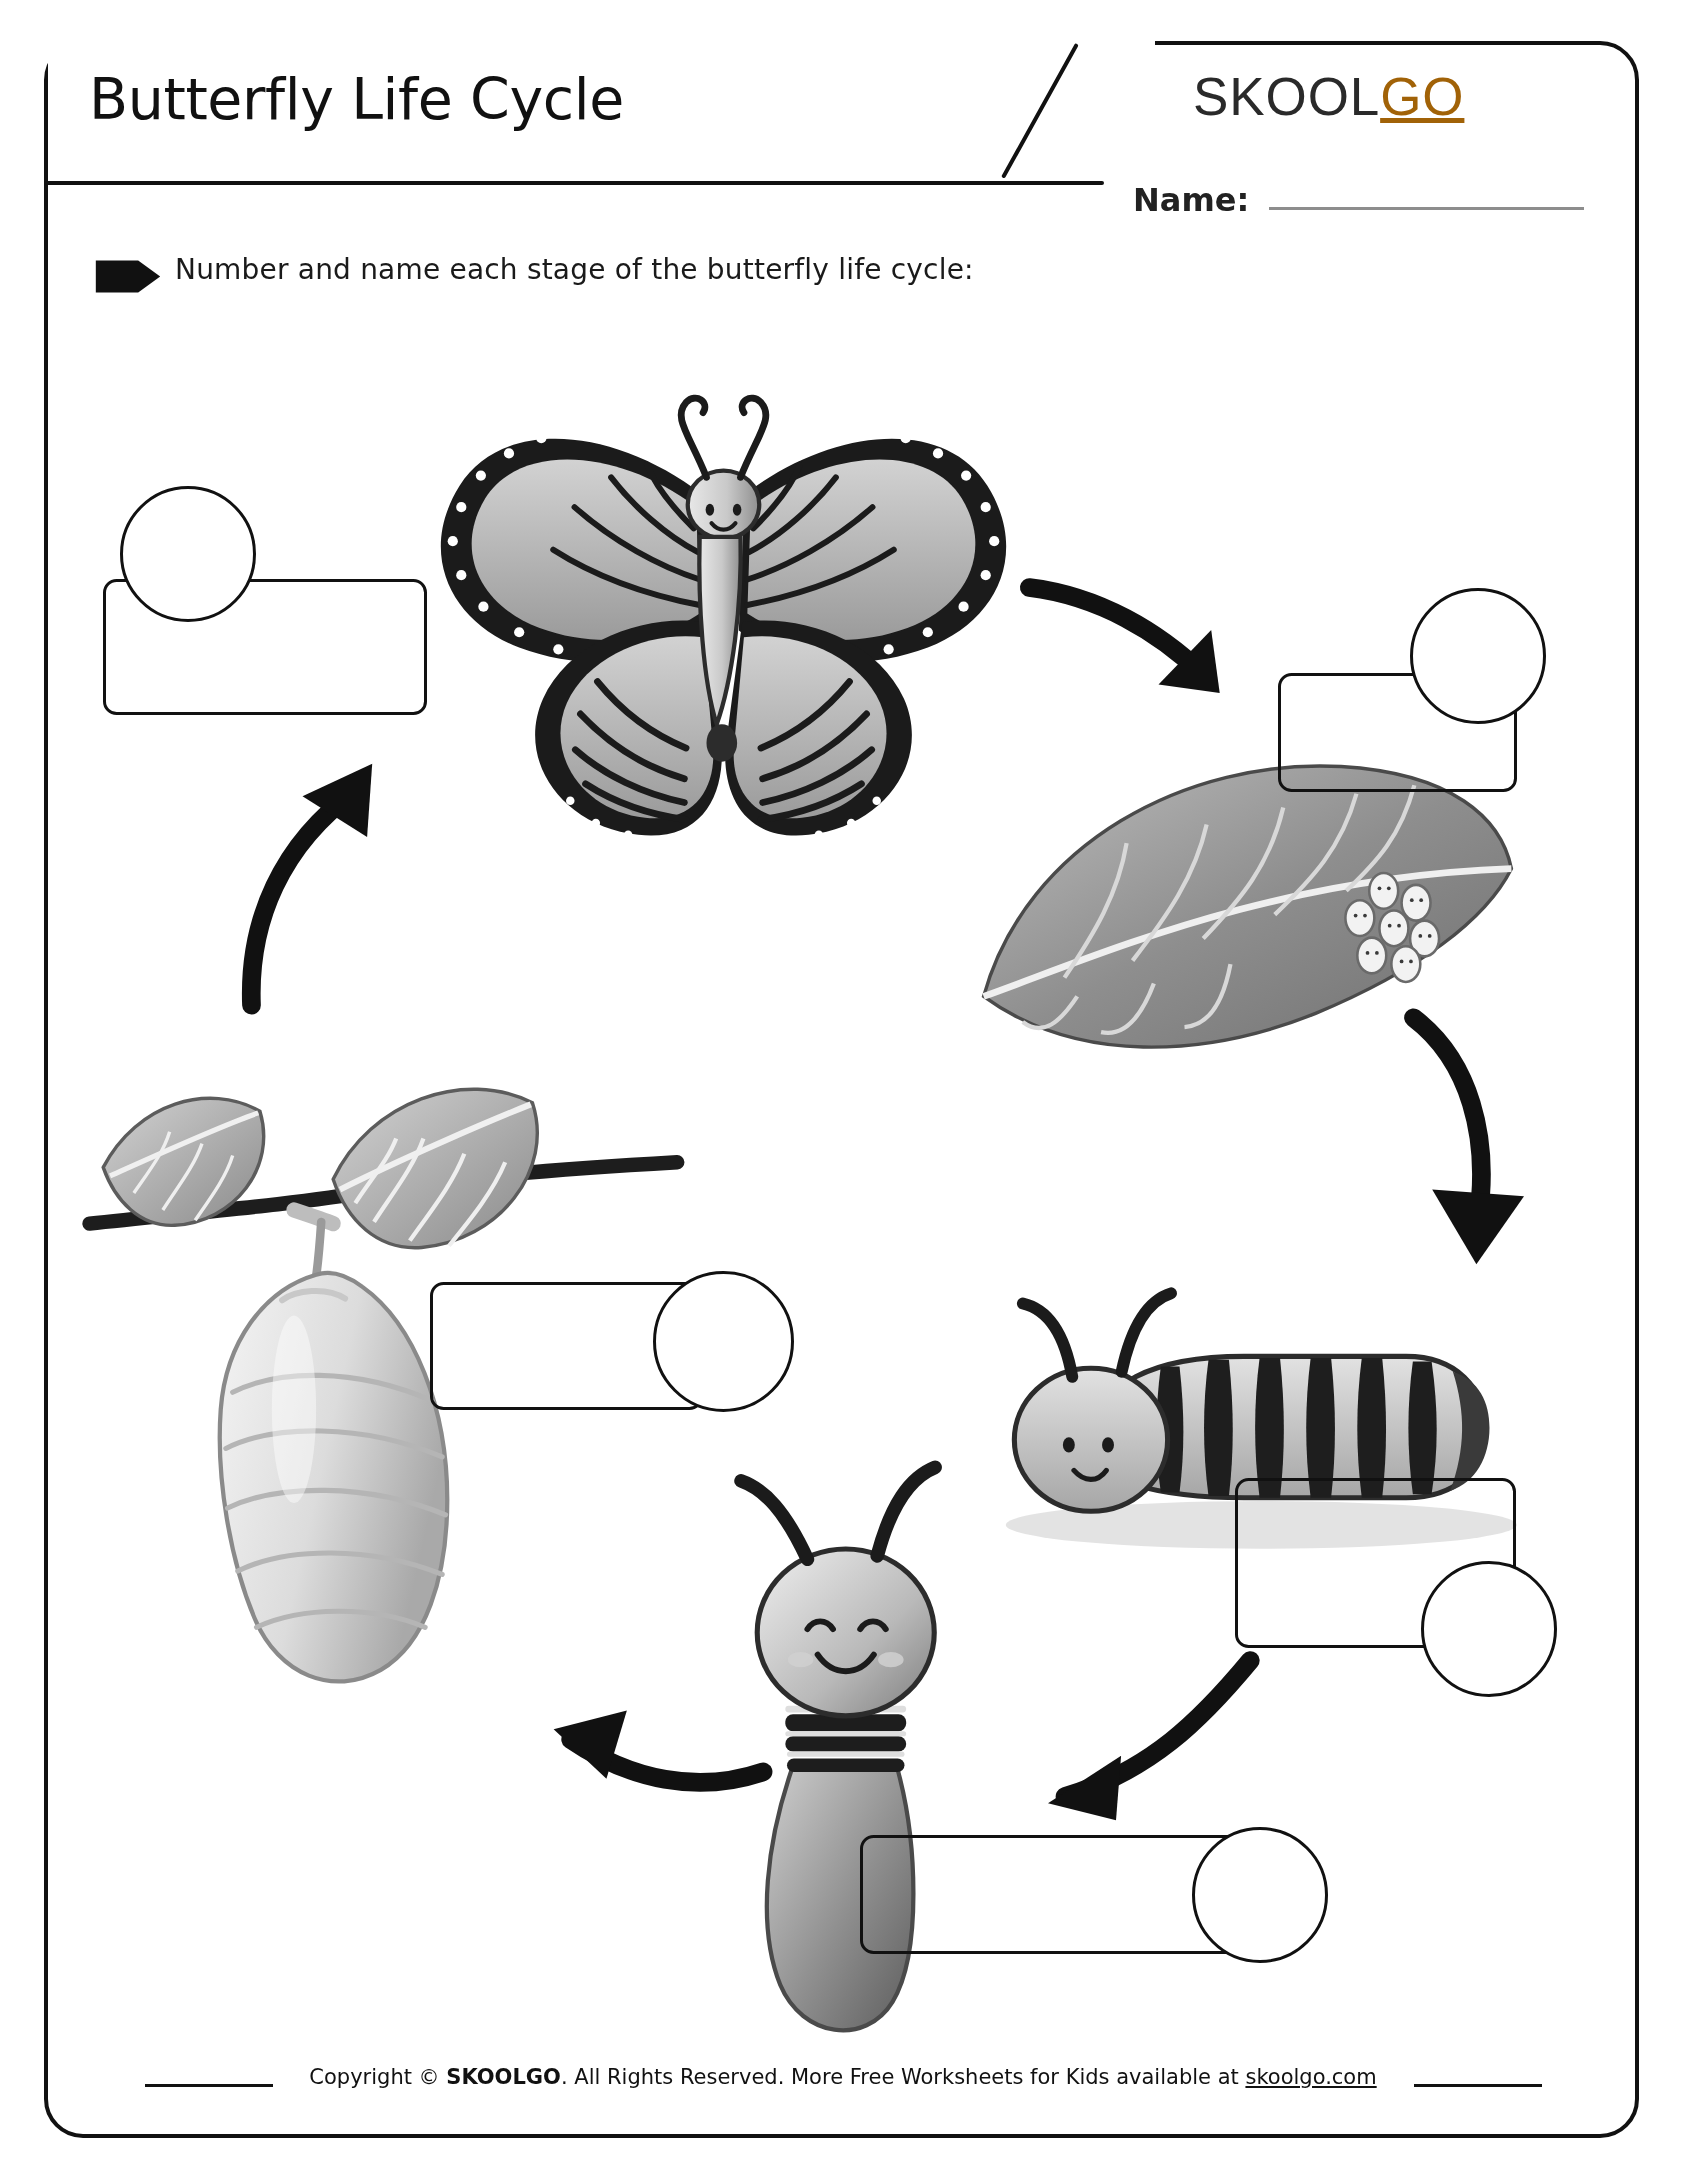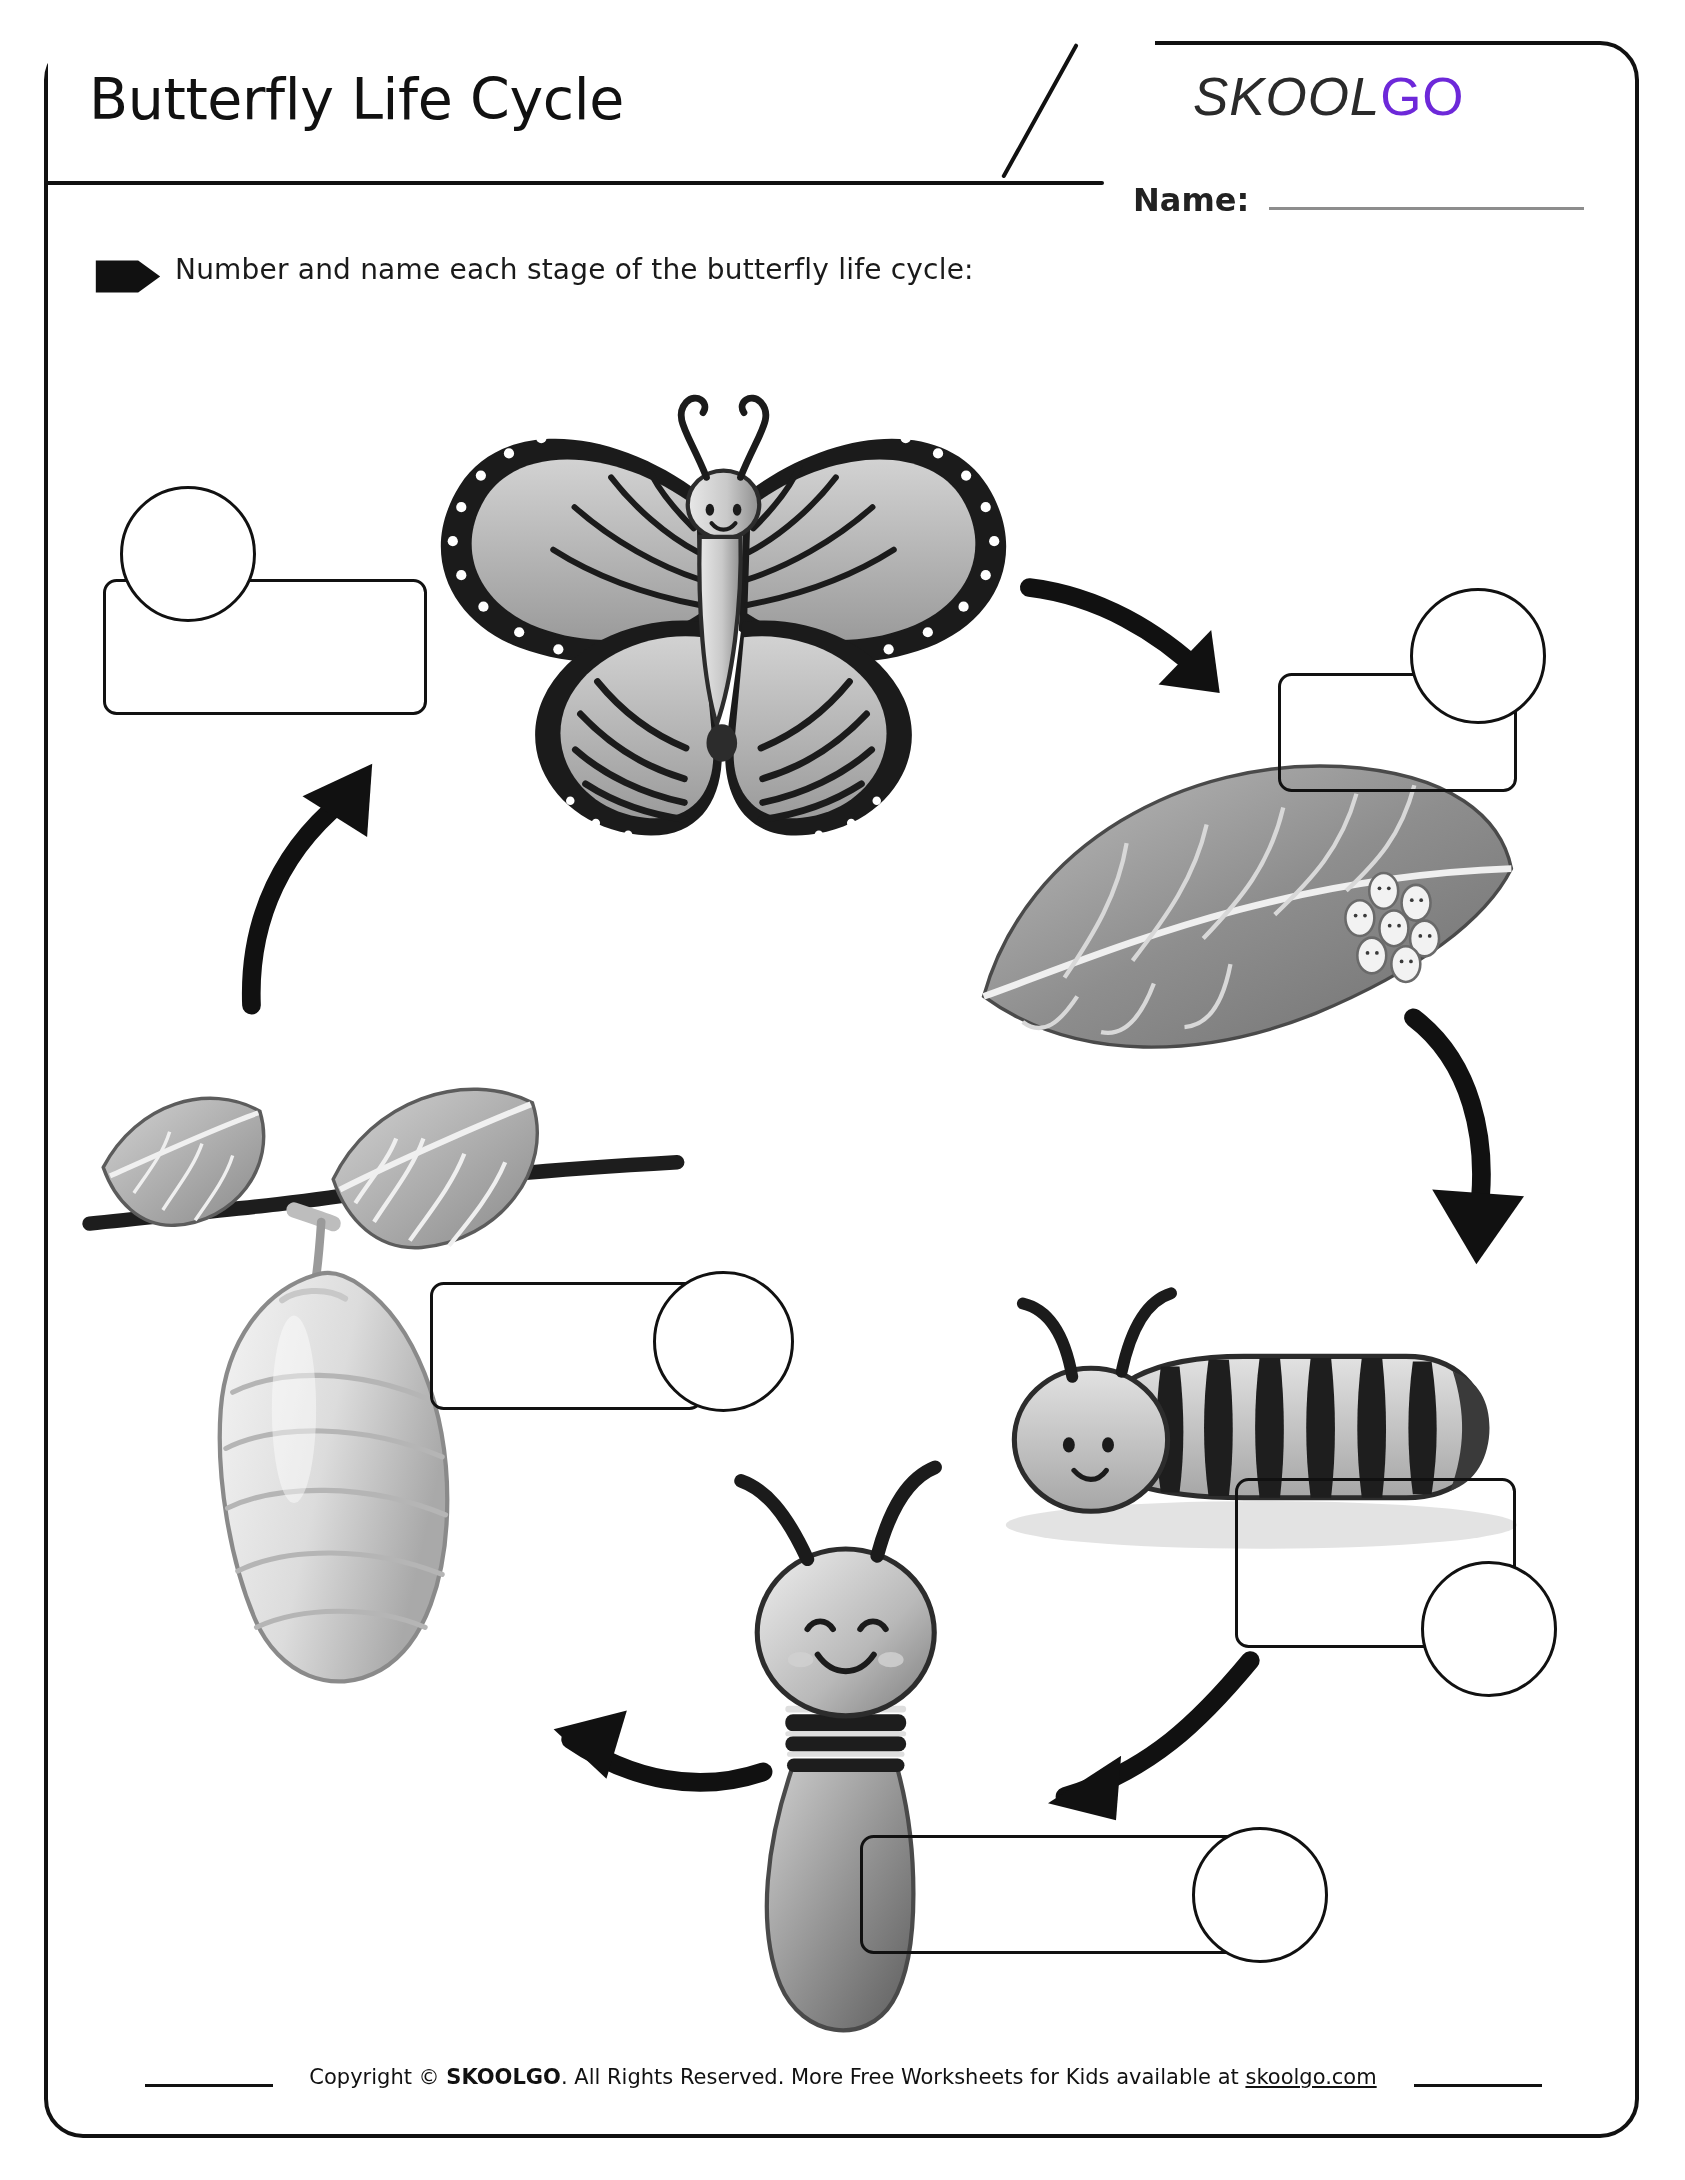--- a/index.html
+++ b/index.html
@@ -80,22 +80,22 @@
   
   .brand {
     position: absolute;
     left: 1193px;
     top: 66px;
     font-size: 53px;
     letter-spacing: 0.9px;
     font-family: "Liberation Sans", sans-serif;
     white-space: nowrap;
   }
-  .brand .skool { color: #2a2a2a; font-weight: 400; font-style: italic; }
-  .brand .go { color: #6d28d9; font-weight: 400; }
+  .brand .skool { color: #2a2a2a; font-weight: 400; }
+  .brand .go { color: #a16207; font-weight: 400; text-decoration: underline; }
 
   .name-label {
     position: absolute;
     left: 1133px;
     top: 181px;
     font-size: 32px;
     font-weight: bold;
     color: #222;
     font-family: "DejaVu Sans", sans-serif;
   }

